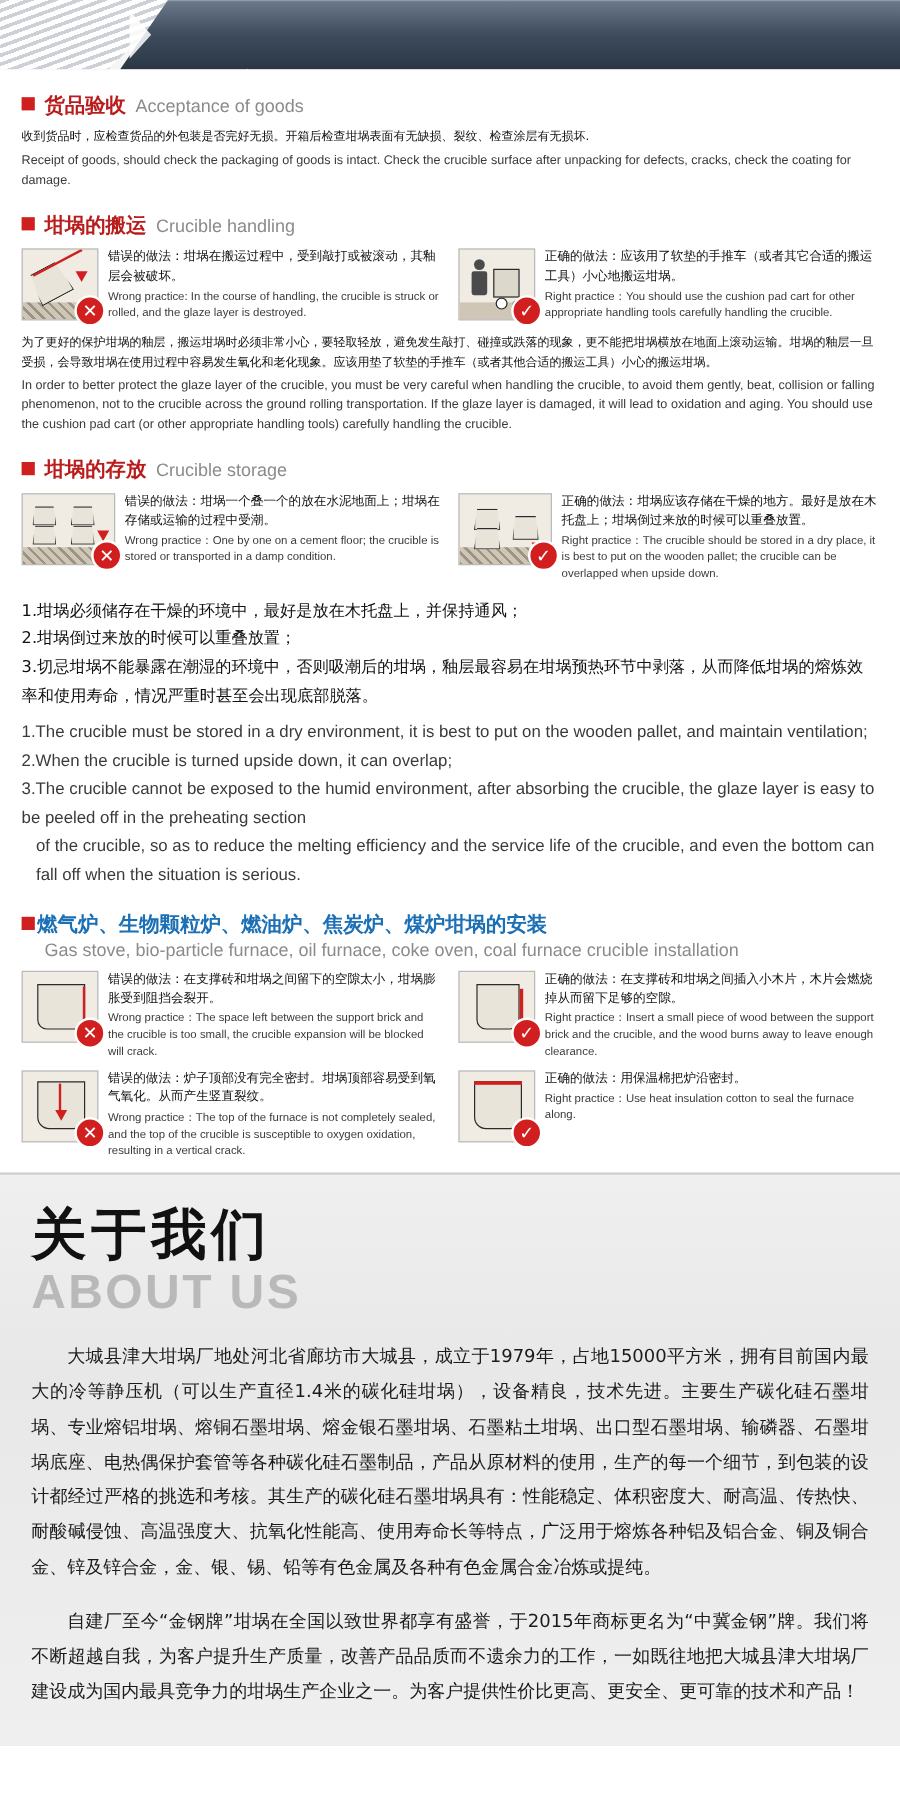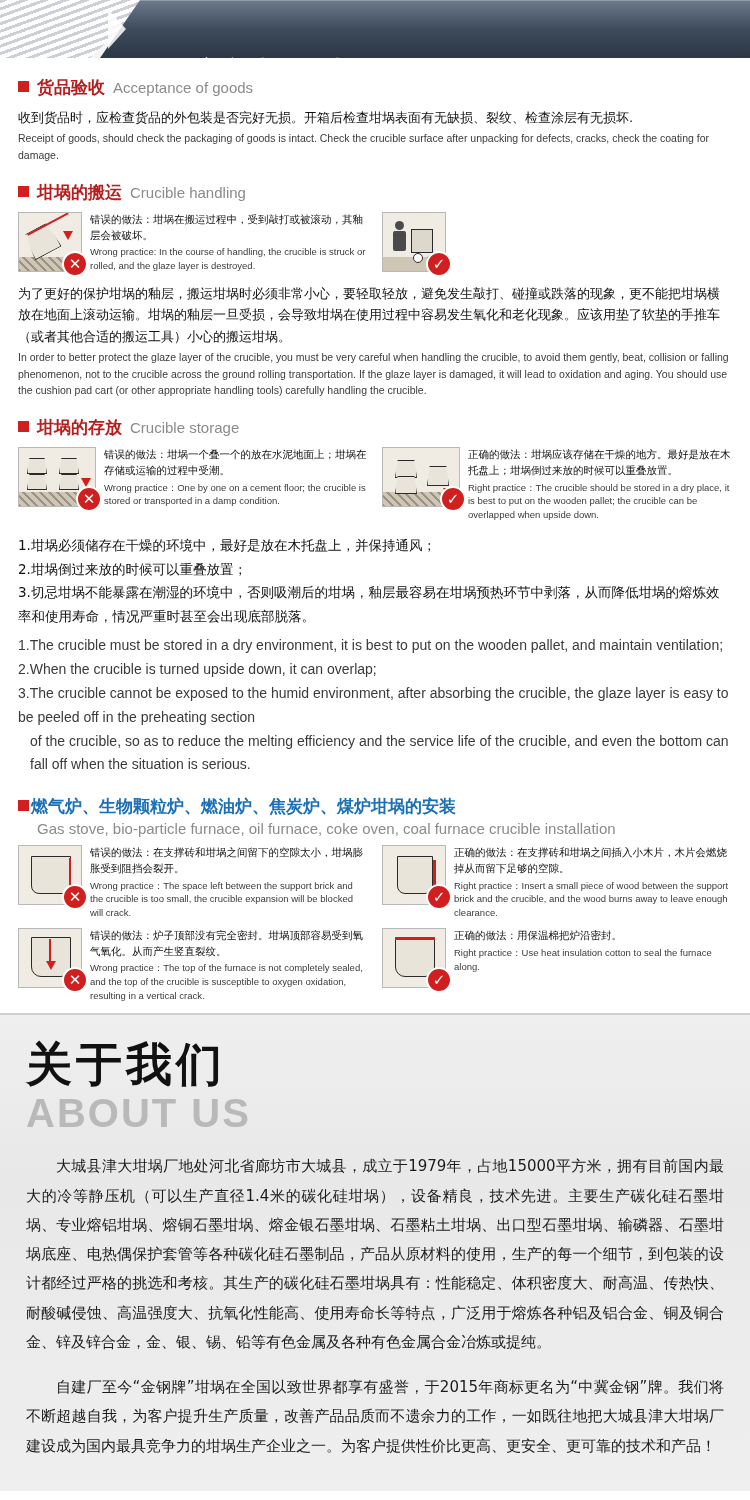--- a/index.html
+++ b/index.html
@@ -51,21 +51,21 @@
   
   .sec-head { display:flex; align-items:baseline; gap:8px; margin: 18px 0 8px 18px; }
   .sec-head .sq { width:11px; height:11px; background:#cf1f1f; display:inline-block; position:relative; top:-1px; }
   .sec-head .cn { color:#b81c1c; font-size:17px; font-weight:bold; font-family:"DejaVu Sans","Liberation Sans",sans-serif;}
   .sec-head .cn.blue { color:#1a6fb5; }
   .sec-head .en { color:#8b8b8b; font-size:15px; }
   .sec-head.multiline{ display:block; margin-left:18px;}
   .sec-head.multiline .line1{display:flex;align-items:center;gap:2px;}
   .sec-head.multiline .en{display:block; margin-left:19px; margin-top:2px;}
 
-  .body-cn { font-size:13px; line-height:1.65; color:#111; margin:0 18px 2px 18px;
+  .body-cn { font-size:10px; line-height:1.65; color:#111; margin:0 18px 2px 18px;
      font-family:"DejaVu Sans","Liberation Sans",sans-serif; }
   .body-en { font-size:10.5px; line-height:1.55; color:#3a3a3a; margin:0 6px 6px 18px; }
   .list-cn{ margin:0 18px; font-size:13.5px; line-height:1.75; color:#111;
      font-family:"DejaVu Sans","Liberation Sans",sans-serif;}
   .list-en{ margin:6px 18px 0 18px; font-size:14px; line-height:1.7; color:#3a3a3a;}
   .list-en div{ padding-left:0; }
   .list-en .cont{ padding-left:12px; }
 
   
   .ill-row { display:flex; gap:14px; margin:8px 18px 4px 18px; }
@@ -165,20 +165,24 @@
         <div class="ill-img">
           <div class="shape-floor"></div>
           <div class="person" style="left:12px;top:8px;width:9px;height:9px;border-radius:50%;"></div>
           <div class="person" style="left:10px;top:18px;width:13px;height:20px;"></div>
           <div class="cart-body" style="left:28px;top:16px;width:22px;height:24px;background:#ddd8cc;"></div>
           <div class="wheel" style="left:30px;top:40px;width:10px;height:10px;"></div>
           <div class="wheel" style="left:44px;top:42px;width:8px;height:8px;"></div>
         </div>
         <div class="badge good">✓</div>
       </div>
+      <div class="ill-text">
+        <div class="cn">正确的做法：应该用了软垫的手推车（或者其它合适的搬运工具）小心地搬运坩埚。</div>
+        <div class="en">Right practice：You should use the cushion pad cart for other appropriate handling tools carefully handling the crucible.</div>
+      </div>
     </div>
   </div>
 
   <div class="body-cn" style="margin-top:10px;">为了更好的保护坩埚的釉层，搬运坩埚时必须非常小心，要轻取轻放，避免发生敲打、碰撞或跌落的现象，更不能把坩埚横放在地面上滚动运输。坩埚的釉层一旦受损，会导致坩埚在使用过程中容易发生氧化和老化现象。应该用垫了软垫的手推车（或者其他合适的搬运工具）小心的搬运坩埚。</div>
   <div class="body-en">In order to better protect the glaze layer of the crucible, you must be very careful when handling the crucible, to avoid them gently, beat, collision or falling phenomenon, not to the crucible across the ground rolling transportation. If the glaze layer is damaged, it will lead to oxidation and aging. You should use the cushion pad cart (or other appropriate handling tools) carefully handling the crucible.</div>
 
   <div class="sec-head">
     <span class="sq"></span>
     <span class="cn">坩埚的存放</span>
     <span class="en">Crucible storage</span>

